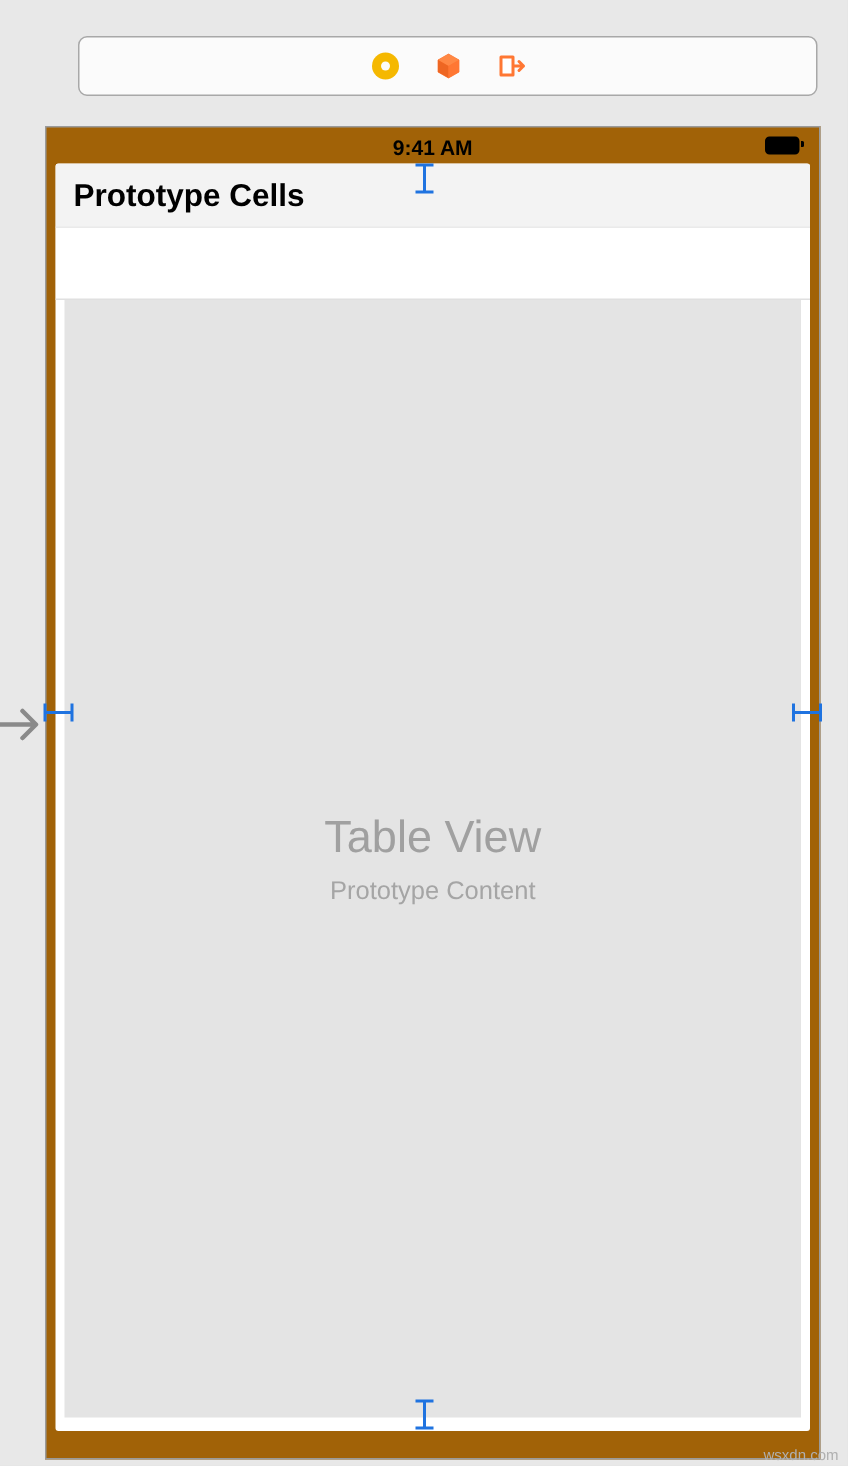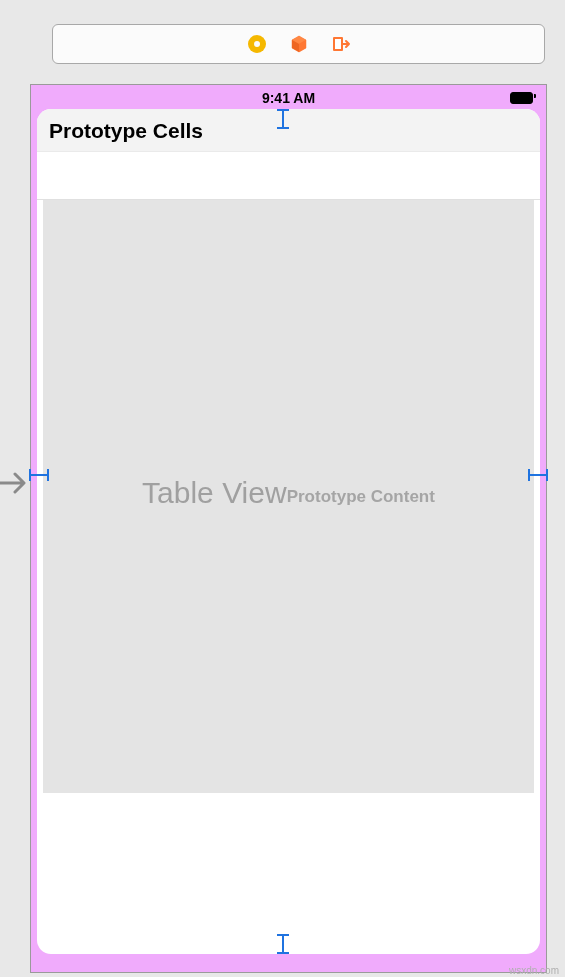--- a/index.html
+++ b/index.html
@@ -66,21 +66,21 @@
     }
     
     
     .device-frame {
       position: absolute;
       top: 84px;
       left: 30px;
       right: 18px;
       bottom: 4px;
       border: 1px solid #9a9a9a;
-      background: #f0abfc;
+      background: #a16207;
       overflow: hidden;
     }
     
     
     .entry-arrow {
       position: absolute;
       left: -7px;
       top: 468px;
       width: 40px;
       height: 30px;
@@ -135,21 +135,21 @@
     }
     
     
     .screen {
       position: absolute;
       top: 24px;
       left: 6px;
       right: 6px;
       bottom: 18px;
       background: #fff;
-      border-radius: 14px;
+      border-radius: 2px;
       overflow: hidden;
     }
     
     
     .section-header {
       background: #f3f3f3;
       padding: 10px 12px 8px 12px;
       font-size: 21px;
       font-weight: 600;
       color: #000;
@@ -161,36 +161,36 @@
       height: 48px;
       background: #fff;
       border-bottom: 1px solid #e0e0e0;
     }
     
     
     .table-area {
       position: relative;
       background: #e4e4e4;
       margin: 0 6px;
-      height: 593px;
-      display: flex;
-      flex-direction: row;
+      height: 745px;
+      display: flex;
+      flex-direction: column;
       align-items: center;
       justify-content: center;
     }
     .table-title {
       font-size: 30px;
       color: #a0a0a0;
       font-weight: 400;
       margin-bottom: 8px;
     }
     .table-subtitle {
       font-size: 17px;
       color: #a5a5a5;
-      font-weight: 700;
+      font-weight: 400;
     }
     
     
     .handle {
       position: absolute;
       color: #1f73e0;
     }
     .handle-top {
       top: 108px;
       left: 50%;

